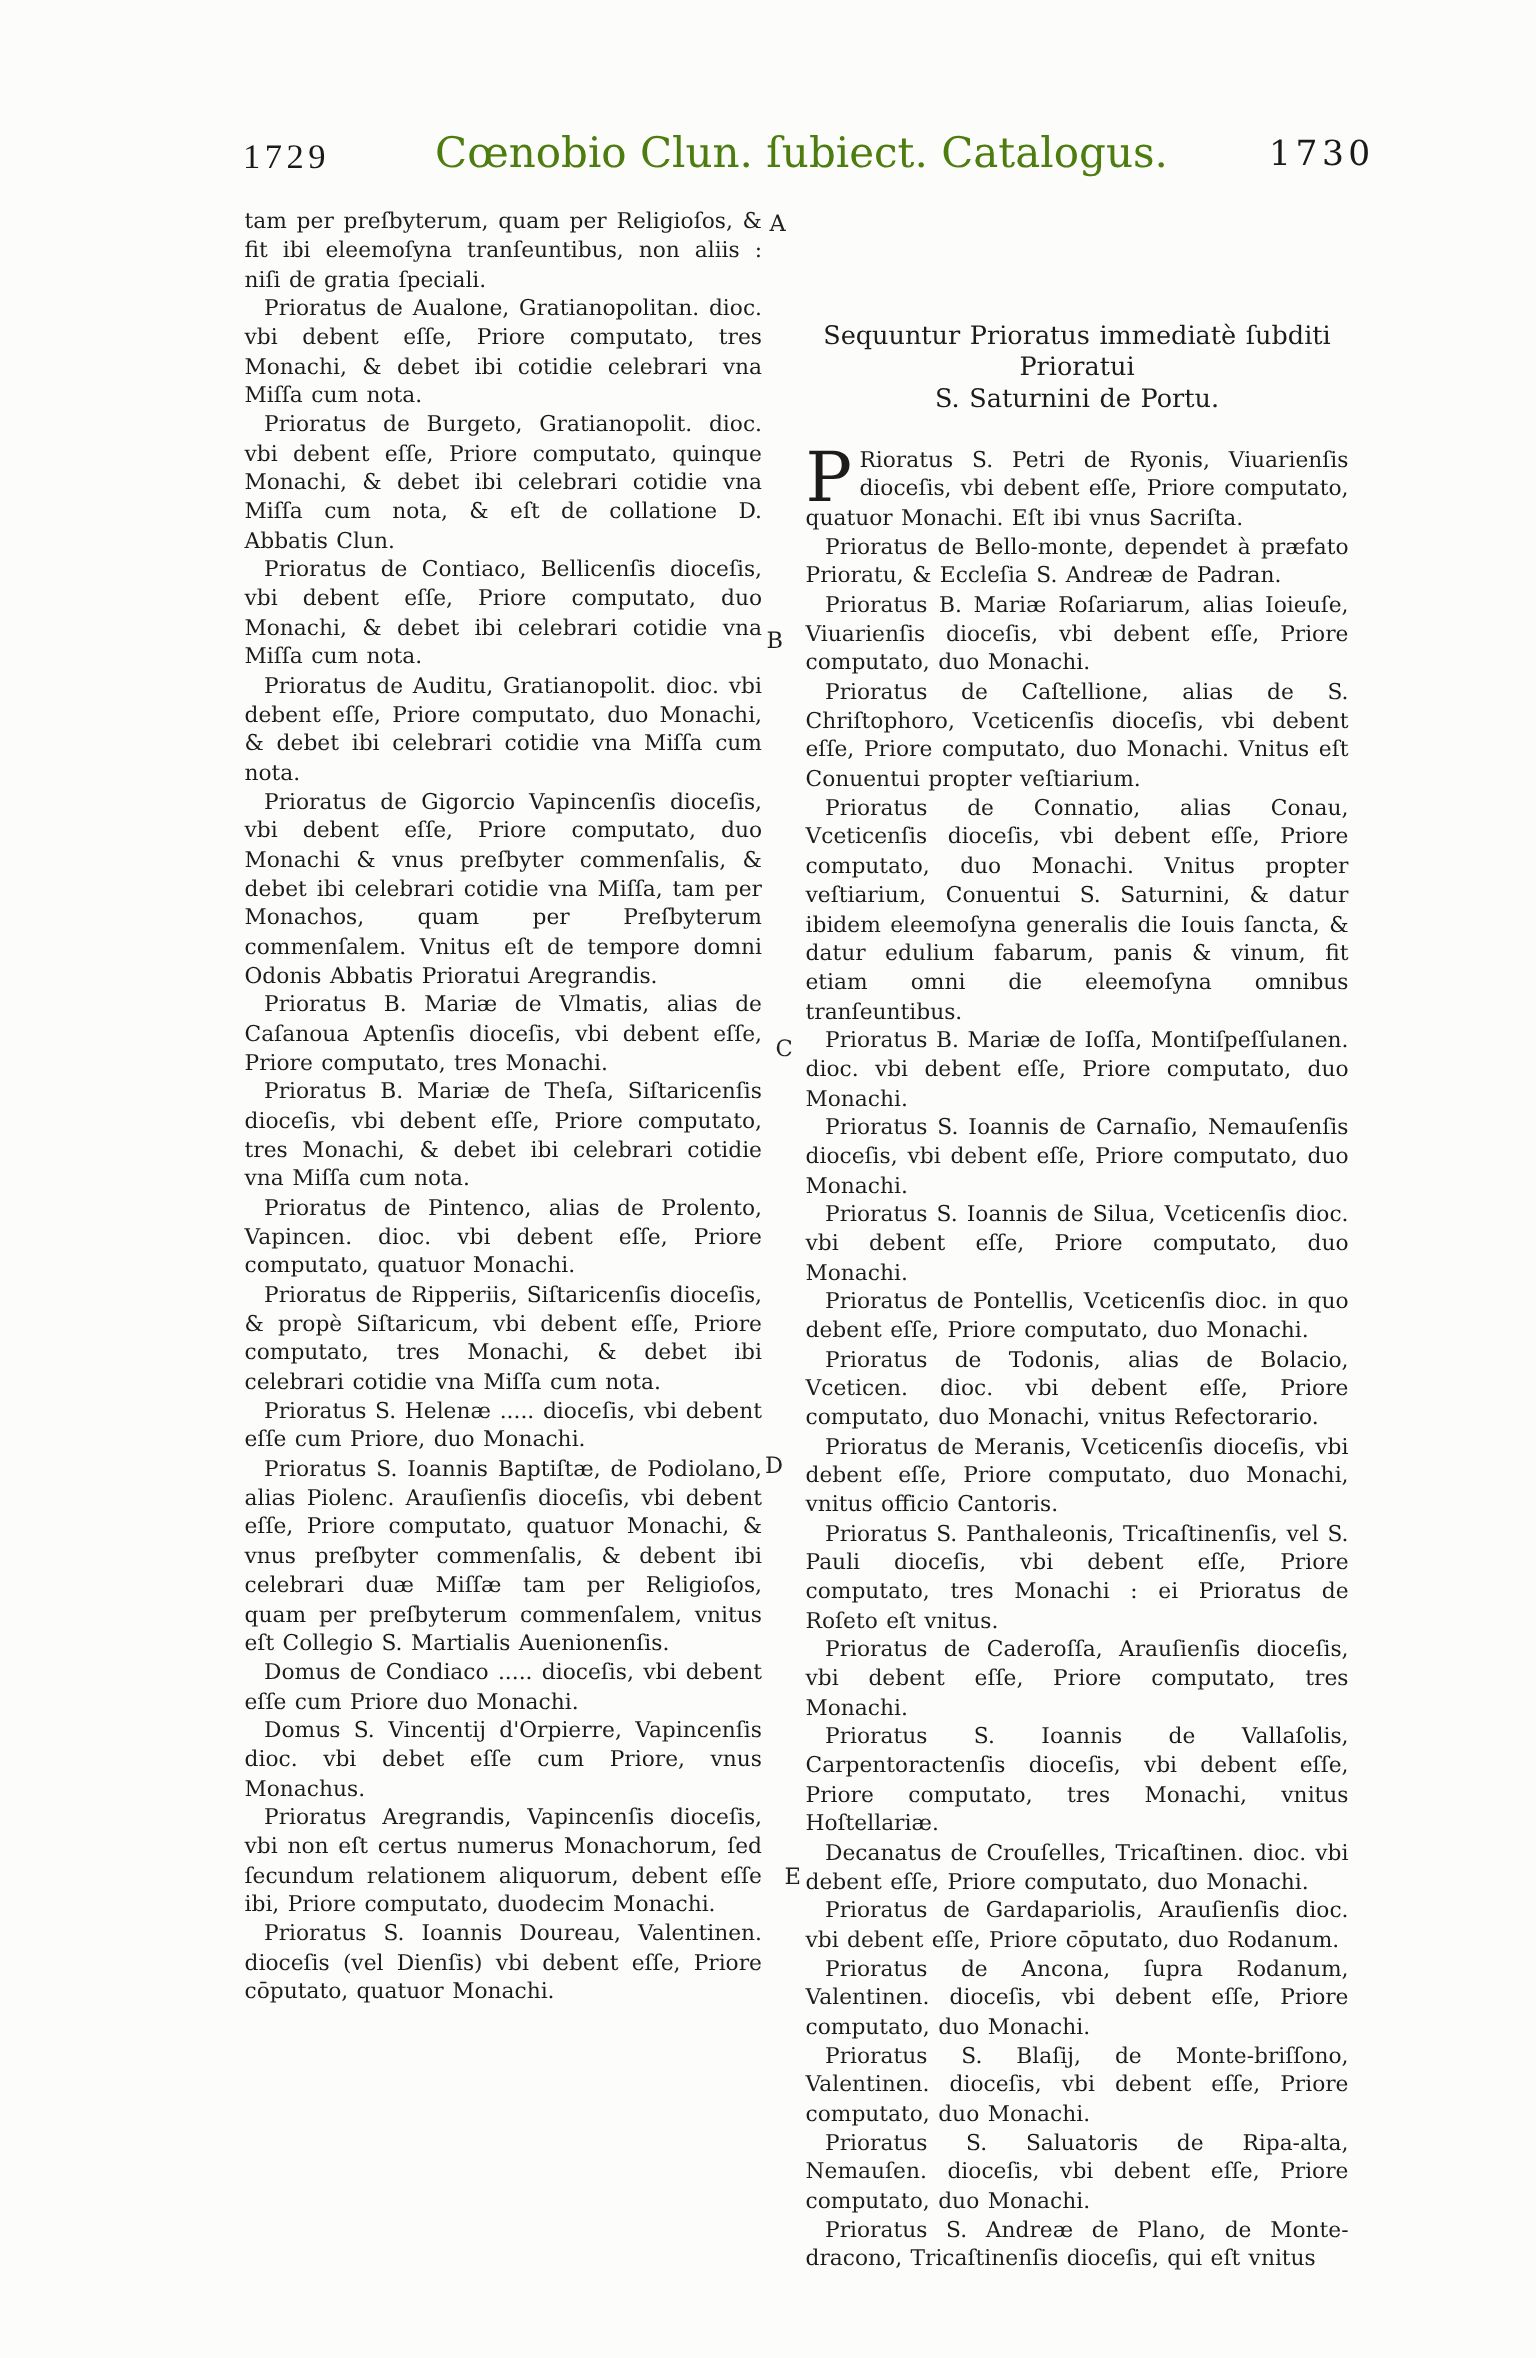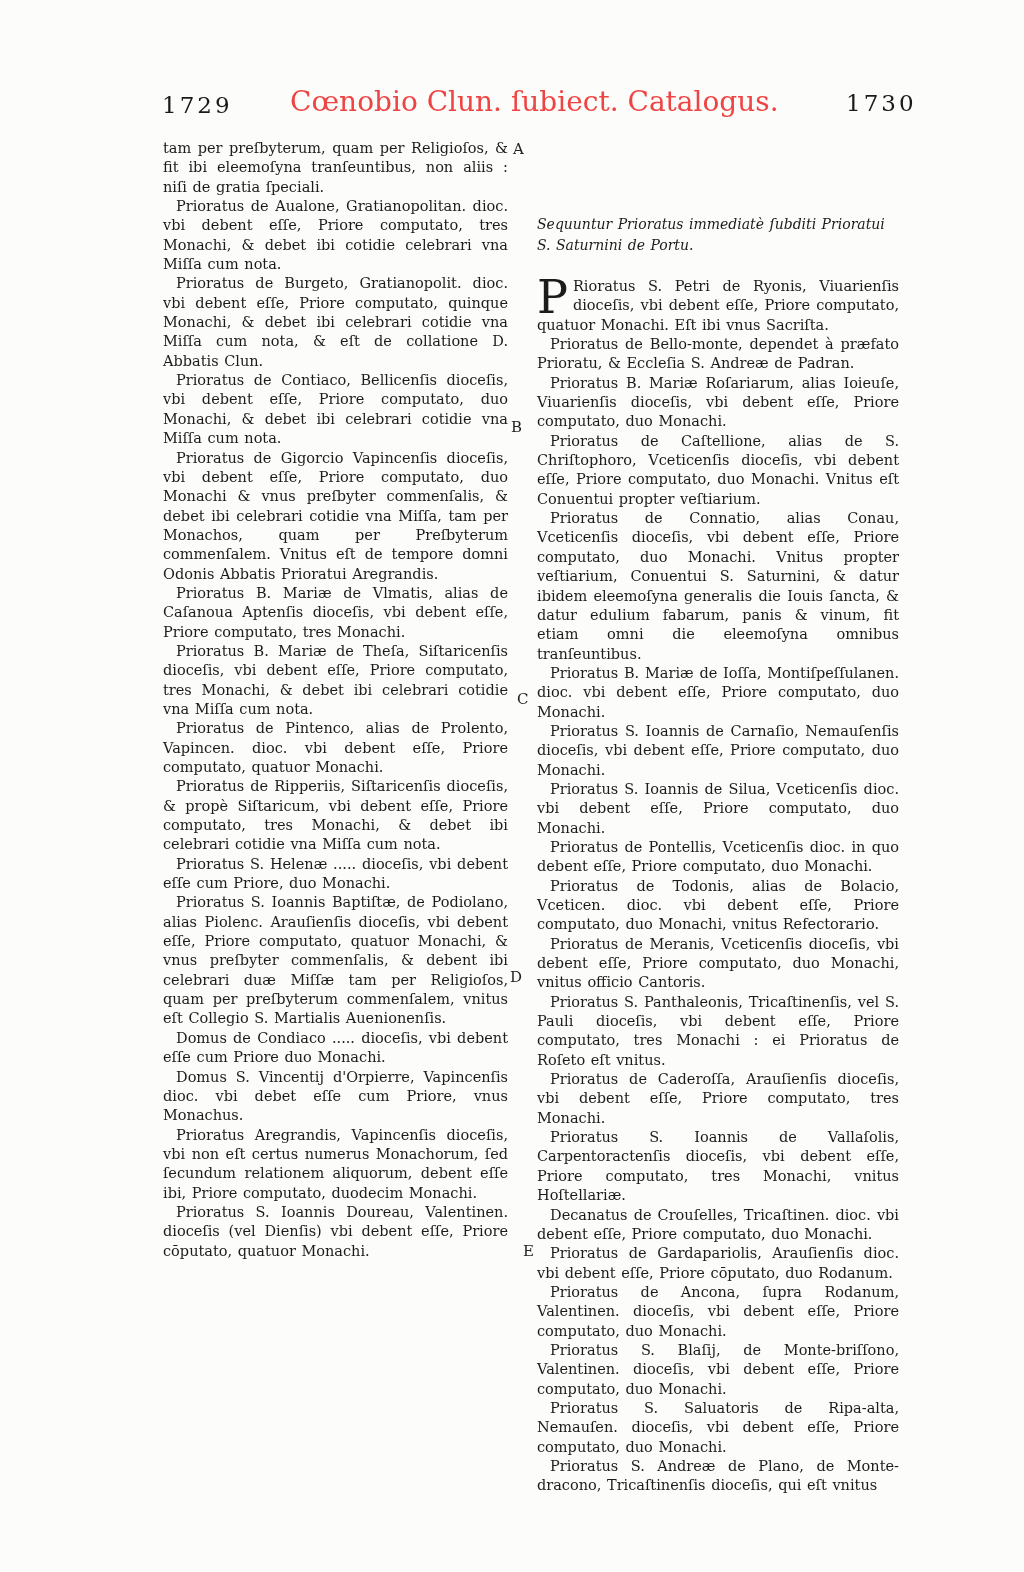--- a/index.html
+++ b/index.html
@@ -11,45 +11,44 @@
     font-family:"DejaVu Serif","Liberation Serif",serif;
     color:#1d1c1a;
     overflow:hidden;
   }
   .pageno {
     position:absolute;
     font-size:23px;
     letter-spacing:3px;
     color:#1b1a18;
   }
-  .pageno.left  { left:162px; top:92px; }
+  .pageno.left  { left:162px; top:92px;font-family:Liberation Serif, serif; }
   .pageno.right { left:846px; top:90px; }
   .running-title {
     position:absolute;
     left:290px; top:85px; width:460px;
     text-align:center;
     font-size:28px;
     white-space:nowrap;
-    color:#ef4444;
+    color:#4d7c0f;
   }
   .col {
     position:absolute;
     font-size:14.5px;
     line-height:19.35px;
     text-align:justify;
     word-spacing:1px;
   }
   .col-left  { left:163px; top:139px; width:345px; }
   .col-right { left:537px; top:214px; width:362px; }
   .col p { margin:0; text-indent:13px; }
   .col p.noindent { text-indent:0; }
   .section-heading {
-    font-style:italic;
-    text-align:left;
-    font-size:14px;
+    text-align:center;
+    font-size:17px;
     line-height:21px;
     margin:0 0 21px 0;
   }
   .dropcap {
     float:left;
     font-size:46px;
     line-height:34px;
     padding:3px 5px 0 0;
   }
   .margin-letter {
@@ -76,20 +75,21 @@
   <span class="margin-letter ml-b">B</span>
   <span class="margin-letter ml-c">C</span>
   <span class="margin-letter ml-d">D</span>
   <span class="margin-letter ml-e">E</span>
 
   <div class="col col-left">
     <p class="noindent">tam per preſbyterum, quam per Religioſos, &amp; fit ibi eleemoſyna tranſeuntibus, non aliis : niſi de gratia ſpeciali.</p>
     <p>Prioratus de Aualone, Gratianopolitan. dioc. vbi debent eſſe, Priore computato, tres Monachi, &amp; debet ibi cotidie celebrari vna Miſſa cum nota.</p>
     <p>Prioratus de Burgeto, Gratianopolit. dioc. vbi debent eſſe, Priore computato, quinque Monachi, &amp; debet ibi celebrari cotidie vna Miſſa cum nota, &amp; eſt de collatione D. Abbatis Clun.</p>
     <p>Prioratus de Contiaco, Bellicenſis dioceſis, vbi debent eſſe, Priore computato, duo Monachi, &amp; debet ibi celebrari cotidie vna Miſſa cum nota.</p>
+    <p>Prioratus de Auditu, Gratianopolit. dioc. vbi debent eſſe, Priore computato, duo Monachi, &amp; debet ibi celebrari cotidie vna Miſſa cum nota.</p>
     <p>Prioratus de Gigorcio Vapincenſis dioceſis, vbi debent eſſe, Priore computato, duo Monachi &amp; vnus preſbyter commenſalis, &amp; debet ibi celebrari cotidie vna Miſſa, tam per Monachos, quam per Preſbyterum commenſalem. Vnitus eſt de tempore domni Odonis Abbatis Prioratui Aregrandis.</p>
     <p>Prioratus B. Mariæ de Vlmatis, alias de Caſanoua Aptenſis dioceſis, vbi debent eſſe, Priore computato, tres Monachi.</p>
     <p>Prioratus B. Mariæ de Theſa, Siſtaricenſis dioceſis, vbi debent eſſe, Priore computato, tres Monachi, &amp; debet ibi celebrari cotidie vna Miſſa cum nota.</p>
     <p>Prioratus de Pintenco, alias de Prolento, Vapincen. dioc. vbi debent eſſe, Priore computato, quatuor Monachi.</p>
     <p>Prioratus de Ripperiis, Siſtaricenſis dioceſis, &amp; propè Siſtaricum, vbi debent eſſe, Priore computato, tres Monachi, &amp; debet ibi celebrari cotidie vna Miſſa cum nota.</p>
     <p>Prioratus S. Helenæ ..... dioceſis, vbi debent eſſe cum Priore, duo Monachi.</p>
     <p>Prioratus S. Ioannis Baptiſtæ, de Podiolano, alias Piolenc. Arauſienſis dioceſis, vbi debent eſſe, Priore computato, quatuor Monachi, &amp; vnus preſbyter commenſalis, &amp; debent ibi celebrari duæ Miſſæ tam per Religioſos, quam per preſbyterum commenſalem, vnitus eſt Collegio S. Martialis Auenionenſis.</p>
     <p>Domus de Condiaco ..... dioceſis, vbi debent eſſe cum Priore duo Monachi.</p>
     <p>Domus S. Vincentij d'Orpierre, Vapincenſis dioc. vbi debet eſſe cum Priore, vnus Monachus.</p>
     <p>Prioratus Aregrandis, Vapincenſis dioceſis, vbi non eſt certus numerus Monachorum, ſed ſecundum relationem aliquorum, debent eſſe ibi, Priore computato, duodecim Monachi.</p>

